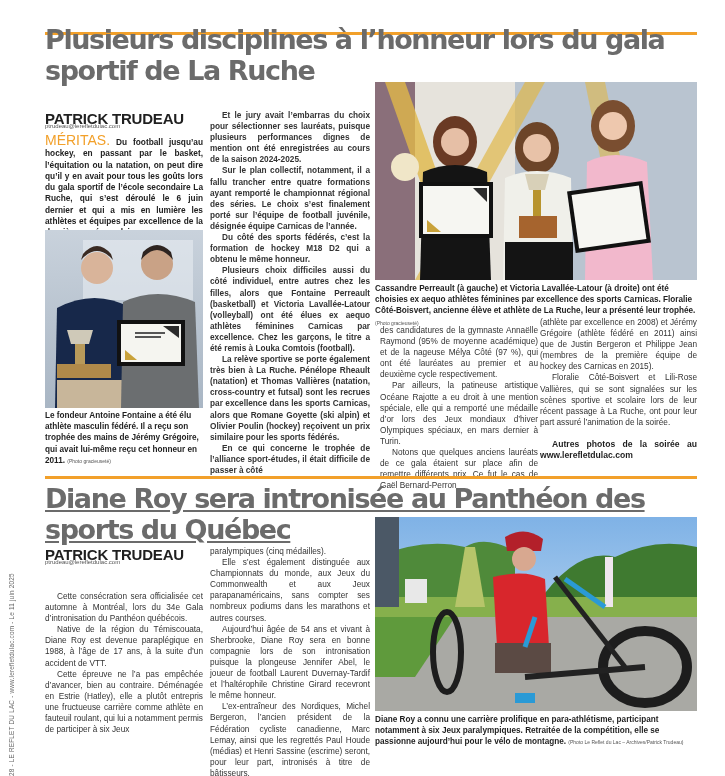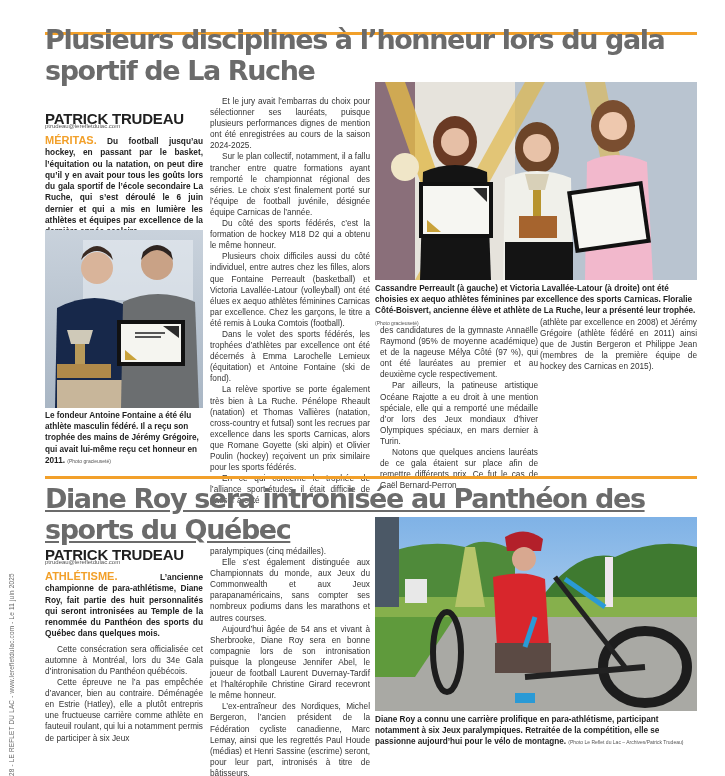--- a/index.html
+++ b/index.html
@@ -7,21 +7,21 @@
   body { position: relative; font-family: "Liberation Sans", sans-serif; color: #2b2b2b; }
 
   .rule { position: absolute; height: 3px; background: #f2a02a; }
   .headline { position: absolute; font-family: "DejaVu Sans", sans-serif; font-weight: bold; color: #6b6b6b; letter-spacing: -1.4px; line-height: 31px; font-size: 27px; }
   .byline { position: absolute; font-weight: bold; font-size: 15px; color: #1f1f1f; letter-spacing: -0.2px; }
   .email { position: absolute; font-size: 6px; color: #555; }
   .col { position: absolute; font-size: 8.25px; line-height: 11.1px; text-align: justify; color: #333; hyphens: auto; }
   .col p { text-indent: 12px; }
   .col p.noindent { text-indent: 0; }
   .lead { font-weight: bold; color: #222; text-indent: 0 !important; font-size: 8.3px; line-height: 11.3px; }
-  .kicker { color: #f2a02a; font-weight: bold; font-size: 11px; }
+  .kicker { color: #f2a02a; font-weight: normal; font-size: 14px; }
   .caption { position: absolute; font-weight: bold; font-size: 8.2px; line-height: 11.2px; color: #1f1f1f; }
   .credit { font-weight: normal; font-size: 5px; color: #555; }
   .photo { position: absolute; overflow: hidden; }
   .promo { font-weight: bold; font-size: 8.6px; line-height: 11.4px; color: #1f1f1f; text-indent: 12px; margin-top: 11px; }
   .side { position: absolute; left: 8px; top: 776px; transform-origin: 0 0; transform: rotate(-90deg); font-size: 6.4px; color: #666; white-space: nowrap; letter-spacing: 0.2px; }
 </style>
 </head>
 <body>
 
 <div class="rule" style="left:45px; top:32px; width:652px;"></div>
@@ -61,26 +61,25 @@
     <rect x="72" y="90" width="68" height="46" fill="#111"></rect>
     <rect x="76" y="94" width="60" height="38" fill="#f5f5f0"></rect>
     <polygon points="118,96 134,96 134,108" fill="#2b2b2b"></polygon>
     <polygon points="80,120 92,130 80,130" fill="#c9a23a"></polygon>
     <rect x="90" y="102" width="30" height="2" fill="#555"></rect>
     <rect x="90" y="106" width="26" height="2" fill="#555"></rect>
   </svg>
 </div>
 <div class="caption" style="left:45px; top:410px; width:158px;"><span>Le fondeur Antoine Fontaine a été élu athlète masculin fédéré. Il a reçu son trophée des mains de Jérémy Grégoire, qui avait lui-même reçu cet honneur en 2011. </span><span class="credit">(Photo gracieuseté)</span></div>
 
-<div class="col" style="left:210px; top:96px; width:160px;">
+<div class="col" style="left:210px; top:110px; width:160px;font-weight:bold;">
   <p>Et le jury avait l’embarras du choix pour sélectionner ses lauréats, puisque plusieurs performances dignes de mention ont été enregistrées au cours de la saison 2024-2025.</p>
   <p>Sur le plan collectif, notamment, il a fallu trancher entre quatre formations ayant remporté le championnat régional des séries. Le choix s’est finalement porté sur l’équipe de football juvénile, désignée équipe Carnicas de l’année.</p>
   <p>Du côté des sports fédérés, c’est la formation de hockey M18 D2 qui a obtenu le même honneur.</p>
   <p>Plusieurs choix difficiles aussi du côté individuel, entre autres chez les filles, alors que Fontaine Perreault (basketball) et Victoria Lavallée-Latour (volleyball) ont été élues ex aequo athlètes féminines Carnicas par excellence. Chez les garçons, le titre a été remis à Louka Comtois (football).</p>
-  <p>Dans le volet des sports fédérés, les trophées d’athlètes par excellence ont été décernés à Emma Larochelle Lemieux (équitation) et Antoine Fontaine (ski de fond).</p>
   <p>La relève sportive se porte également très bien à La Ruche. Pénélope Rheault (natation) et Thomas Vallières (natation, cross-country et futsal) sont les recrues par excellence dans les sports Carnicas, alors que Romane Goyette (ski alpin) et Olivier Poulin (hockey) reçoivent un prix similaire pour les sports fédérés.</p>
   <p>En ce qui concerne le trophée de l’alliance sport-études, il était difficile de passer à côté</p>
 </div>
 
 <div class="photo" style="left:375px; top:82px; width:322px; height:198px;">
   <svg width="322" height="198" viewBox="0 0 322 198">
     <rect width="322" height="198" fill="#b9c4d0"></rect>
     <rect x="0" y="0" width="40" height="198" fill="#8a6f7a"></rect>
     <rect x="40" y="0" width="100" height="198" fill="#e6e3dc"></rect>
     <polygon points="10,0 30,0 100,198 80,198" fill="#e0b84a" opacity="0.8"></polygon>
@@ -116,34 +115,36 @@
 <div class="caption" style="left:375px; top:283px; width:322px;"><span>Cassandre Perreault (à gauche) et Victoria Lavallée-Latour (à droite) ont été choisies ex aequo athlètes féminines par excellence des sports Carnicas. Floralie Côté-Boisvert, ancienne élève et athlète de La Ruche, leur a présenté leur trophée. </span><span class="credit">(Photo gracieuseté)</span></div>
 
 <div class="col" style="left:380px; top:325px; width:158px;">
   <p class="noindent">des candidatures de la gymnaste Annaëlle Raymond (95% de moyenne académique) et de la nageuse Mélya Côté (97 %), qui ont été lauréates au premier et au deuxième cycle respectivement.</p>
   <p>Par ailleurs, la patineuse artistique Océane Rajotte a eu droit à une mention spéciale, elle qui a remporté une médaille d’or lors des Jeux mondiaux d’hiver Olympiques spéciaux, en mars dernier à Turin.</p>
   <p>Notons que quelques anciens lauréats de ce gala étaient sur place afin de remettre différents prix. Ce fut le cas de Gaël Bernard-Perron</p>
 </div>
 
 <div class="col" style="left:540px; top:317px; width:157px;">
   <p class="noindent">(athlète par excellence en 2008) et Jérémy Grégoire (athlète fédéré en 2011) ainsi que de Justin Bergeron et Philippe Jean (membres de la première équipe de hockey des Carnicas en 2015).</p>
+  <p>Floralie Côté-Boisvert et Lili-Rose Vallières, qui se sont signalées sur les scènes sportive et scolaire lors de leur récent passage à La Ruche, ont pour leur part assuré l’animation de la soirée.</p>
+  <p class="promo">Autres photos de la soirée au www.lerefletdulac.com</p>
 </div>
 
 <div class="rule" style="left:45px; top:476px; width:652px;"></div>
 
 <h1 class="headline" style="left:45px; top:483px; width:650px;text-decoration:underline;">Diane Roy sera intronisée au Panthéon des sports du Québec</h1>
 
 <div class="side">28 - LE REFLET DU LAC - www.lerefletdulac.com - Le 11 juin 2025</div>
 
 <div class="byline" style="left:45px; top:546px;">PATRICK TRUDEAU</div>
 <div class="email" style="left:45px; top:559px;">ptrudeau@lerefletdulac.com</div>
 
 <div class="col" style="left:45px; top:571px; width:158px;">
-  <p class="lead"><span class="kicker">ATHLÉTISME.</span><span> L’ancienne championne de para-athlétisme, Diane Roy, fait partie des huit personnalités qui seront intronisées au Temple de la renommée du Panthéon des sports du Québec dans quelques mois.</span></p>
-  <p style="margin-top:4px">Cette consécration sera officialisée cet automne à Montréal, lors du 34e Gala d’intronisation du Panthéon québécois.</p>
+  <p style="margin-top:20px">Cette consécration sera officialisée cet automne à Montréal, lors du 34e Gala d’intronisation du Panthéon québécois.</p>
+  <p>Native de la région du Témiscouata, Diane Roy est devenue paraplégique en 1988, à l’âge de 17 ans, à la suite d’un accident de VTT.</p>
   <p>Cette épreuve ne l’a pas empêchée d’avancer, bien au contraire. Déménagée en Estrie (Hatley), elle a plutôt entrepris une fructueuse carrière comme athlète en fauteuil roulant, qui lui a notamment permis de participer à six Jeux</p>
 </div>
 
 <div class="col" style="left:210px; top:546px; width:160px;">
   <p class="noindent">paralympiques (cinq médailles).</p>
   <p>Elle s’est également distinguée aux Championnats du monde, aux Jeux du Commonwealth et aux Jeux parapanaméricains, sans compter ses nombreux podiums dans les marathons et autres courses.</p>
   <p>Aujourd’hui âgée de 54 ans et vivant à Sherbrooke, Diane Roy sera en bonne compagnie lors de son intronisation puisque la plongeuse Jennifer Abel, le joueur de football Laurent Duvernay-Tardif et l’haltérophile Christine Girard recevront le même honneur.</p>
   <p>L’ex-entraîneur des Nordiques, Michel Bergeron, l’ancien président de la Fédération cycliste canadienne, Marc Lemay, ainsi que les regrettés Paul Houde (médias) et Henri Sassine (escrime) seront, pour leur part, intronisés à titre de bâtisseurs.</p>
 </div>
 

